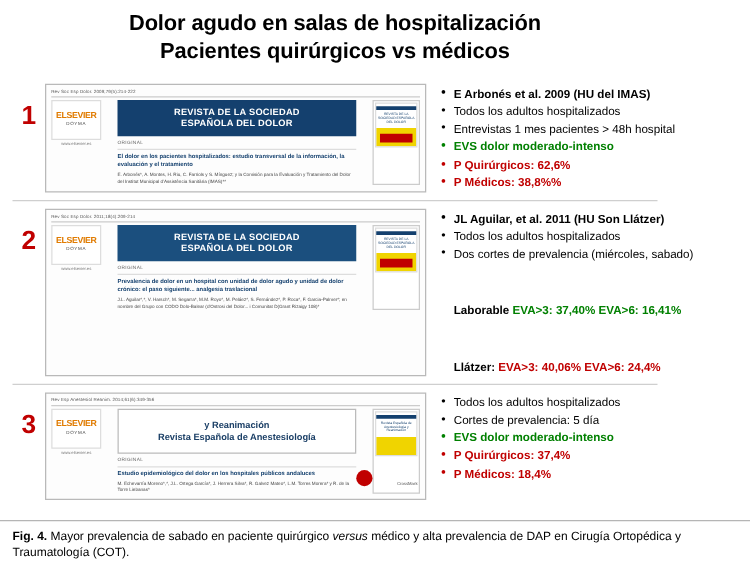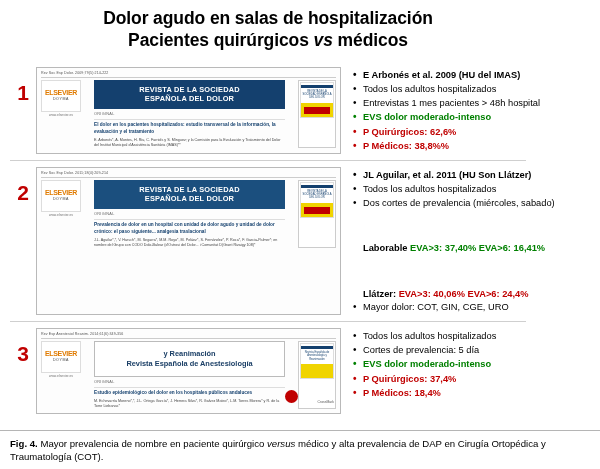--- a/index.html
+++ b/index.html
@@ -25,21 +25,21 @@
     padding: 8px 10px 4px 10px;
   }
   .title {
     text-align: center;
     font-weight: bold;
     font-size: 17.5px;
     line-height: 1.25;
     color: #000;
     letter-spacing: -0.1px;
   }
-  .title .it { font-style: italic; }
+  .title .it { }
 
   .rows {
     margin-top: 9px;
   }
   .row {
     display: flex;
     align-items: stretch;
     border-top: 1px solid #cfcfcf;
     padding: 6px 0 6px 0;
   }
@@ -355,21 +355,20 @@
             </div>
           </div>
         </div>
 
         <div class="bullets">
           <div class="b bold">JL Aguilar, et al. 2011 (HU Son Llátzer)</div>
           <div class="b">Todos los adultos hospitalizados</div>
           <div class="b">Dos cortes de prevalencia (miércoles, sabado)</div>
           <div class="nb"><span class="lbl">Laborable </span><span class="g">EVA&gt;3: 37,40%</span><span class="g">   EVA&gt;6: 16,41%</span></div>
           <div class="nb"><span class="lbl">Llátzer: </span><span class="r">EVA&gt;3: 40,06%</span><span class="r">   EVA&gt;6: 24,4%</span></div>
-          <div class="b"><span class="lbl">Mayor dolor: </span><span class="b2">COT, GIN, CGE, URO</span></div>
         </div>
       </div>
 
       <div class="row">
         <div class="num">3</div>
 
         <div class="thumb">
           <div class="jhead">Rev Esp Anestesiol Reanim. 2014;61(6):349-356</div>
           <div class="thumb-body">
             <div class="logo-col">
@@ -406,16 +405,16 @@
           <div class="b green">EVS dolor moderado-intenso</div>
           <div class="b red">P Quirúrgicos: 37,4%</div>
           <div class="b red">P Médicos: 18,4%</div>
         </div>
       </div>
 
     </div>
   </div>
 
   <div class="caption-wrap">
-    <div class="caption"><span class="fignum">Fig. 4.</span><span> Mayor prevalencia de nombre en paciente quirúrgico </span><span class="it">versus</span><span> médico y alta prevalencia de DAP en Cirugía Ortopédica y Traumatología (COT).</span></div>
+    <div class="caption"><span class="fignum">Fig. 4.</span><span> Mayor prevalencia de sabado en paciente quirúrgico </span><span class="it">versus</span><span> médico y alta prevalencia de DAP en Cirugía Ortopédica y Traumatología (COT).</span></div>
   </div>
 
 </div>
 
 </body></html>

